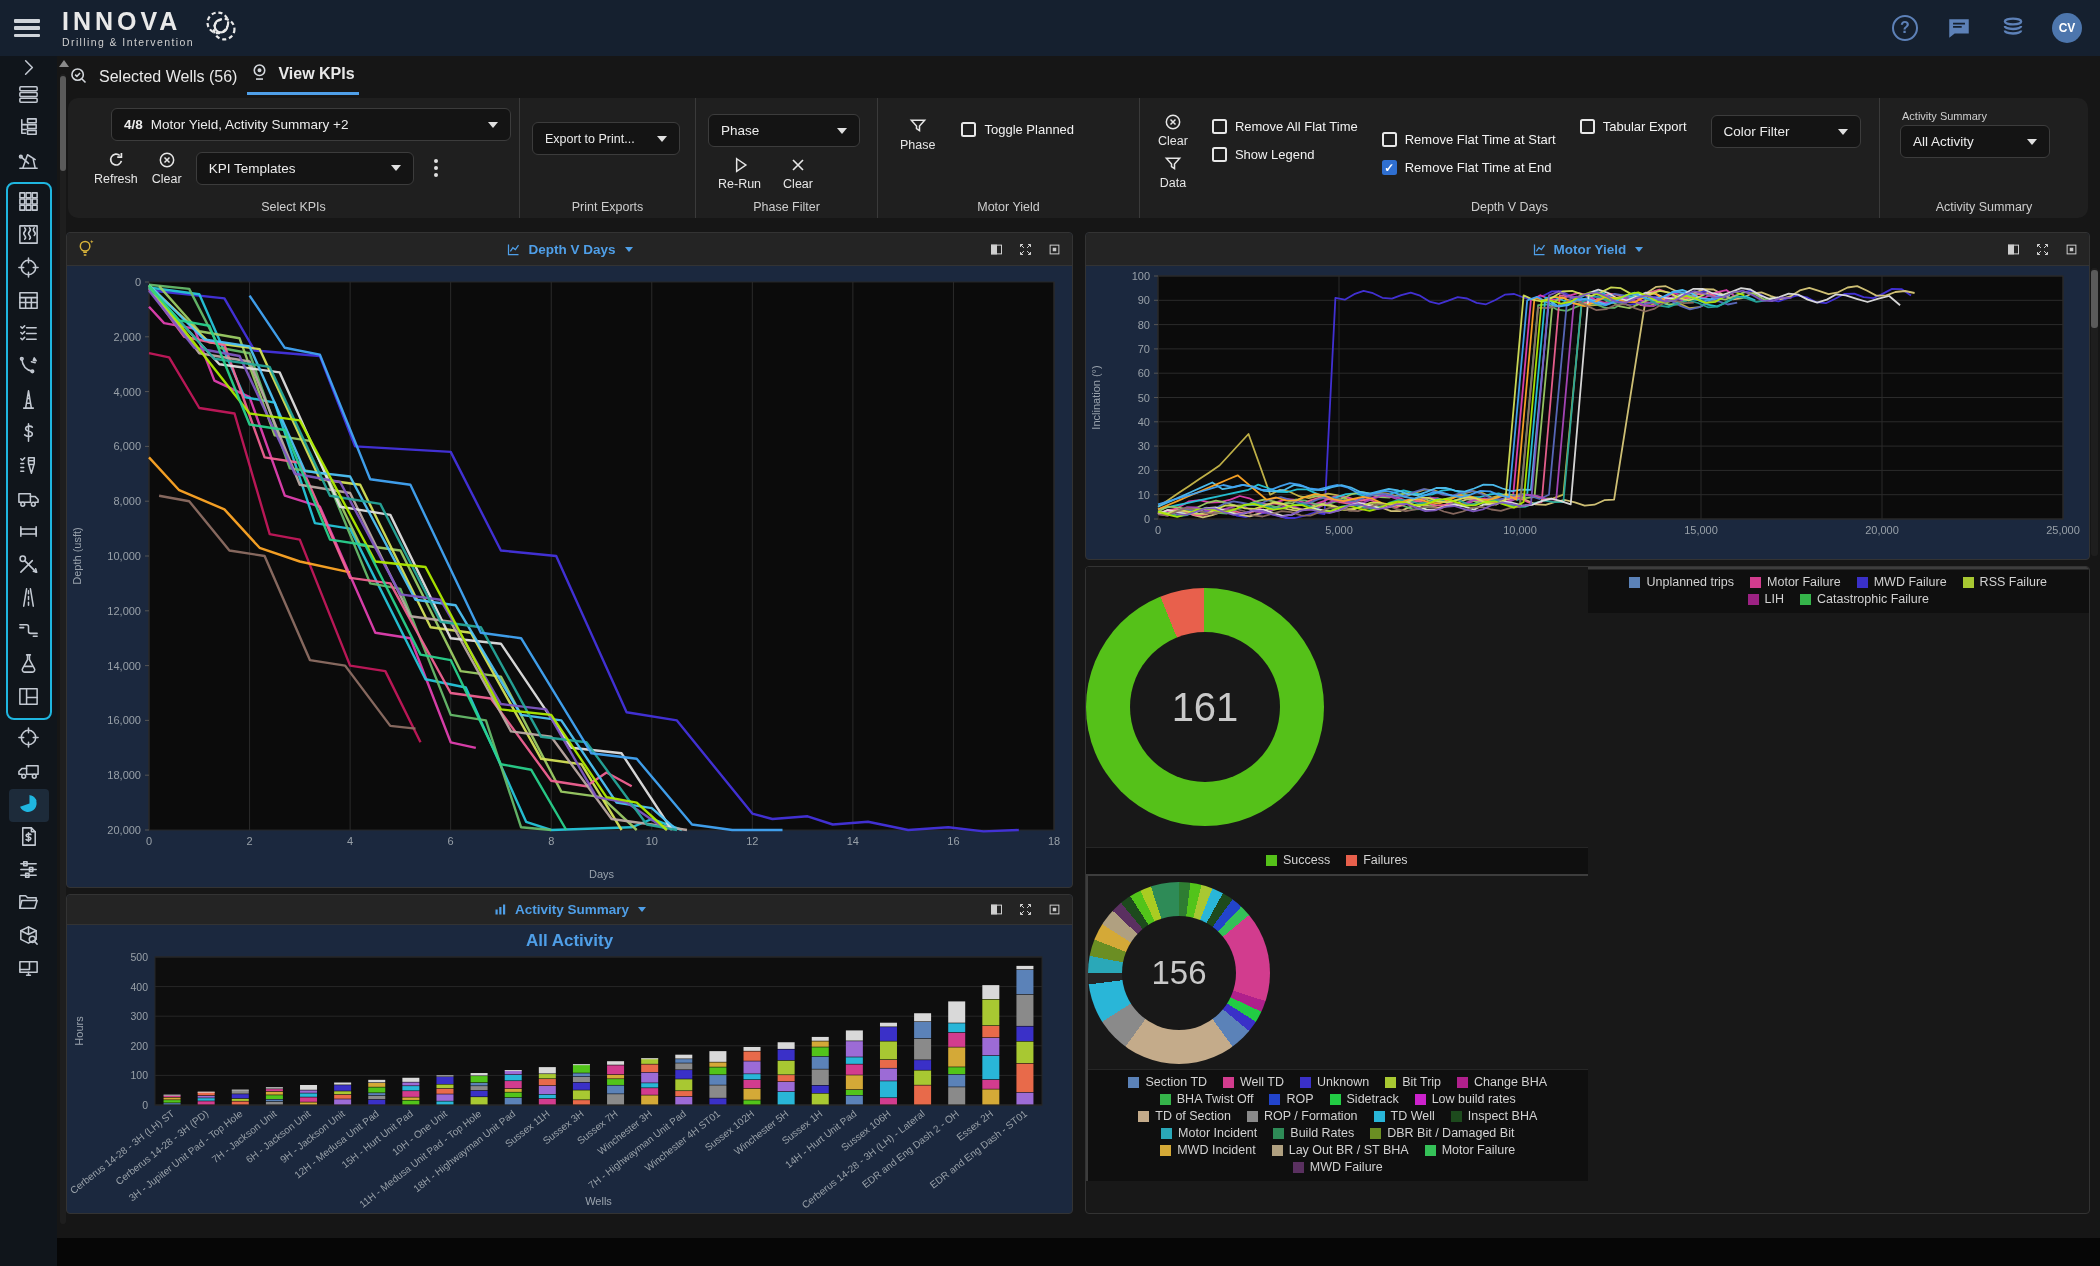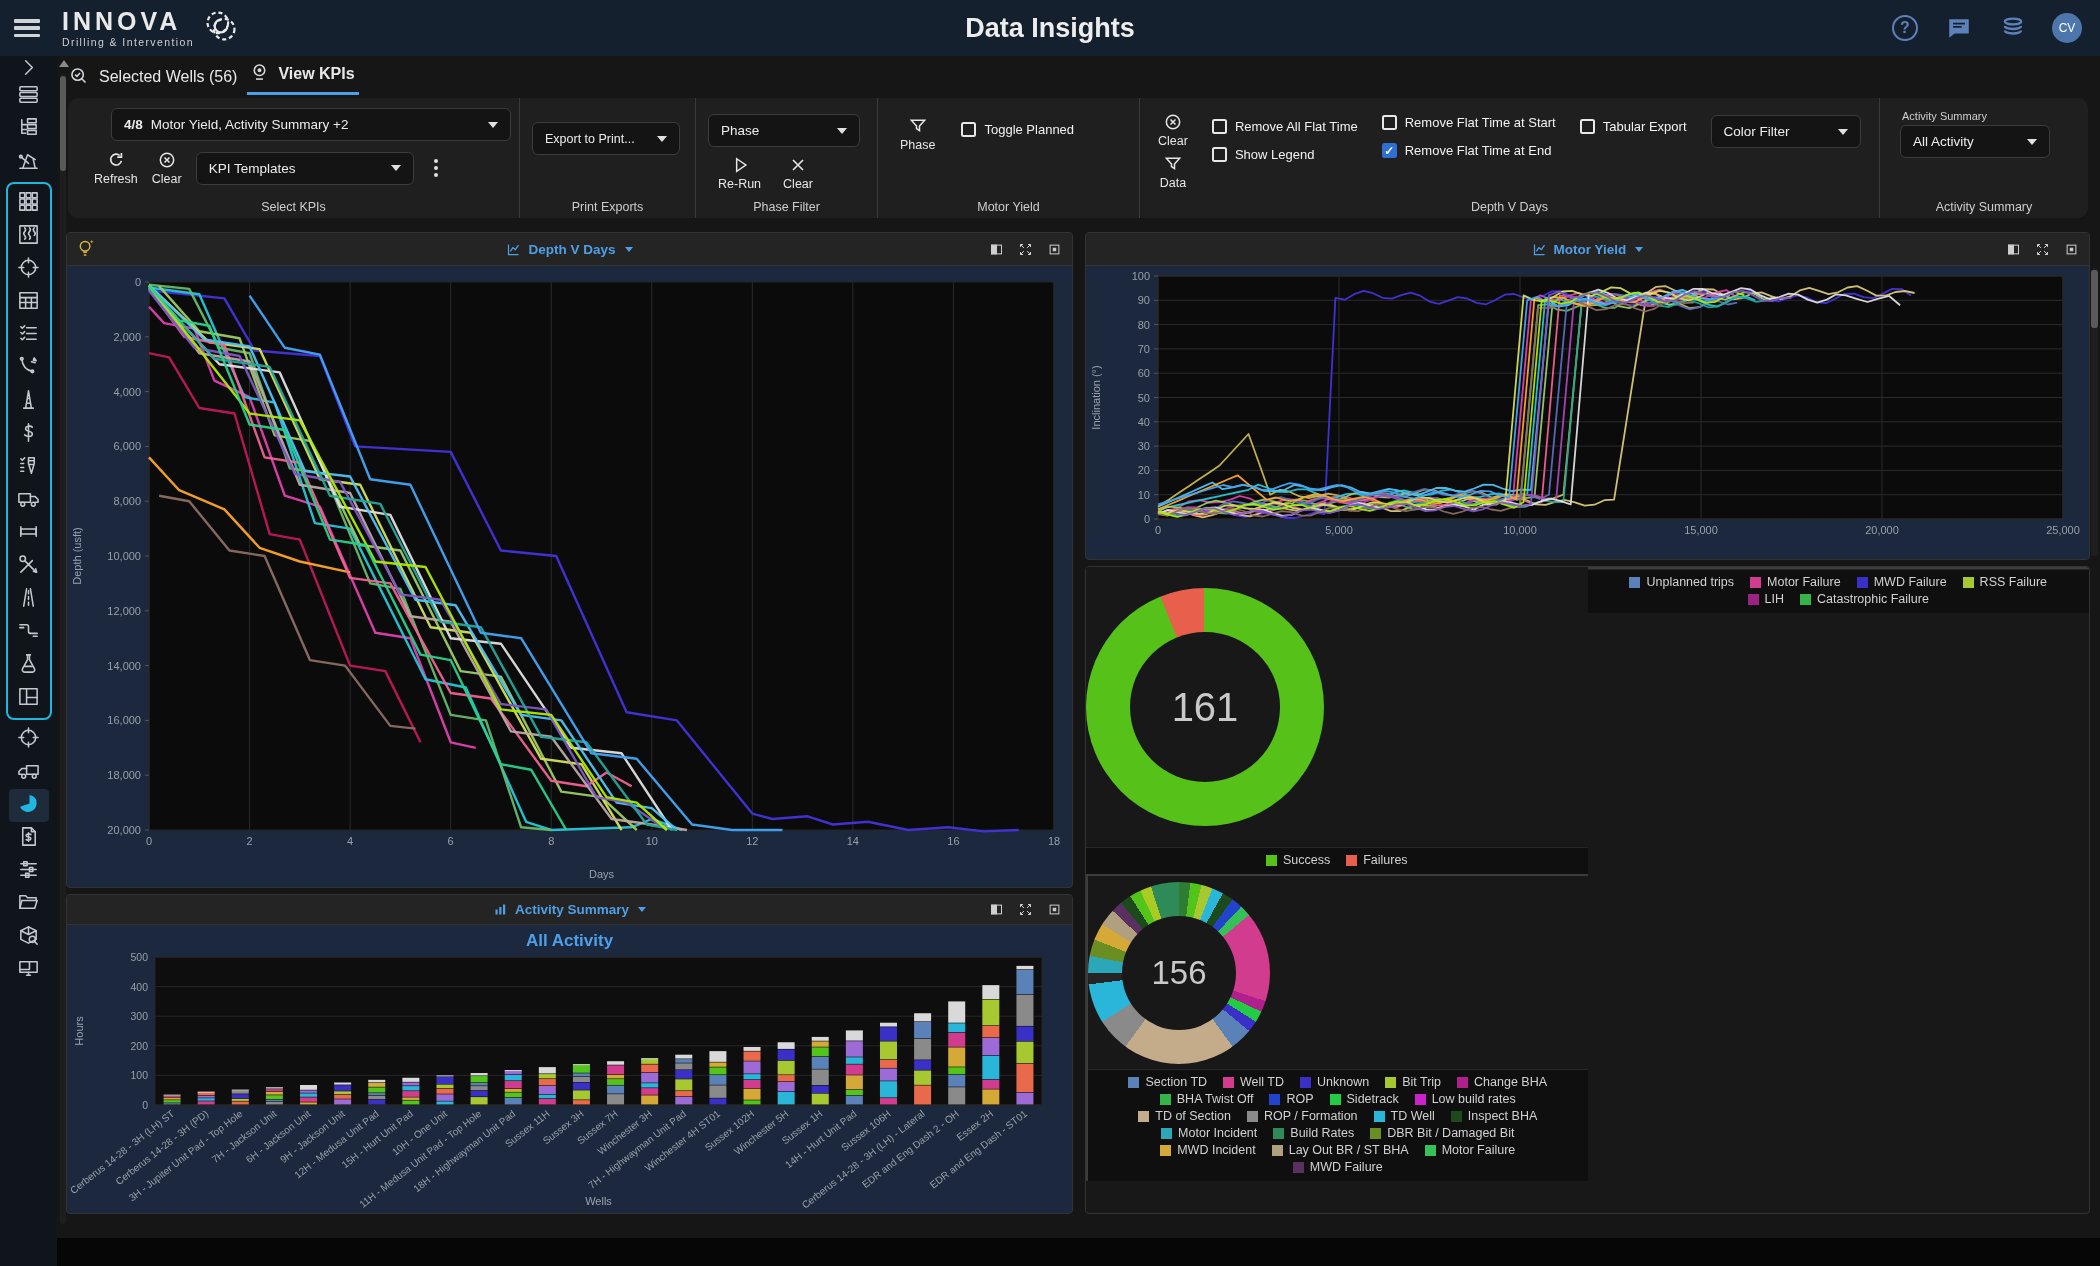--- a/index.html
+++ b/index.html
@@ -13,21 +13,21 @@
   .burger{width:26px;height:18px;margin-left:14px;display:flex;flex-direction:column;justify-content:space-between;cursor:pointer}
   .burger span{display:block;height:3.5px;background:#cfd4da;border-radius:1px}
   .brand{display:flex;align-items:center;margin-left:22px;gap:8px}
   .brandtxt{color:#e9e9e9}
   .brandname{font-size:25px;letter-spacing:4px;font-weight:700;line-height:1}
   .brandsub{font-size:10.5px;letter-spacing:1.4px;color:#cfcfcf;margin-top:2px}
   .apptitle{position:absolute;left:0;right:0;text-align:center;font-size:27px;font-weight:bold;color:#ededed}
   .hdricons{position:absolute;right:18px;top:0;height:56px;display:flex;align-items:center;gap:24px}
   .hicon{width:30px;height:30px;color:#5d81b8;display:flex;align-items:center;justify-content:center}
   .helpcircle{width:26px;height:26px;border:2.5px solid #5d81b8;border-radius:50%;color:#5d81b8;font-weight:bold;font-size:16px;display:flex;align-items:center;justify-content:center}
-  .avatar{width:30px;height:30px;border-radius:50%;background:#4d76ad;color:#fff;font-size:12px;font-weight:normal;display:flex;align-items:center;justify-content:center}
+  .avatar{width:30px;height:30px;border-radius:50%;background:#4d76ad;color:#fff;font-size:12px;font-weight:bold;display:flex;align-items:center;justify-content:center}
 
   
   .sidebar{position:absolute;left:0;top:56px;width:57px;height:1210px;background:#10151b;display:flex;flex-direction:column;align-items:center;padding-top:2px;z-index:4}
   .sbitem{width:40px;height:33px;display:flex;align-items:center;justify-content:center;color:#c3c9d2;cursor:pointer;flex:0 0 auto}
   .sbitem svg{width:23px;height:23px}
   .sbbox{border:2px solid #1fb6e0;border-radius:8px;padding:3px 0;margin:3px 0;display:flex;flex-direction:column;align-items:center;width:46px}
   .sbactive{background:#1d2b3a;border-radius:4px}
   .chev{height:22px}
 
   
@@ -102,21 +102,20 @@
         <div class="brandsub">Drilling &amp; Intervention</div>
       </div>
       <span>
         <svg width="38" height="38" viewBox="0 0 24 24" fill="none" stroke="#e9e9e9" stroke-width="1.4">
           <circle cx="10" cy="10" r="6.5" stroke-dasharray="2.6 1.8"></circle>
           <circle cx="14" cy="14" r="6.5" stroke-dasharray="2.6 1.8"></circle>
           <path d="M12 8a4 4 0 104 4"></path>
         </svg>
       </span>
     </div>
-    <div class="apptitle">Data Insights</div>
     <div class="hdricons">
       <div class="hicon">
           <span class="helpcircle">?</span>
         </div>
       <div class="hicon">
         <svg width="26" height="26" viewBox="0 0 24 24" fill="#5d81b8">
             <path d="M3 4h18v13H8l-5 4z"></path>
             <path d="M6.5 8h11M6.5 11h8" stroke="#15202f" stroke-width="1.6"></path>
           </svg>
       </div>
@@ -450,21 +449,21 @@
         <div style="display:flex;flex-direction:column;gap:13px;margin-top:7px">
           <div class="cb">
             <span class="cbbox"></span>
             <span>Remove All Flat Time</span>
           </div>
           <div class="cb">
             <span class="cbbox"></span>
             <span>Show Legend</span>
           </div>
         </div>
-        <div style="display:flex;flex-direction:column;gap:13px;margin-top:3px">
+        <div style="display:flex;flex-direction:column;gap:13px;margin-top:20px">
           <div class="cb">
             <span class="cbbox"></span>
             <span>Remove Flat Time at Start</span>
           </div>
           <div class="cb">
             <span class="cbbox on"></span>
             <span>Remove Flat Time at End</span>
           </div>
         </div>
         <div class="cb" style="margin-top:7px">

